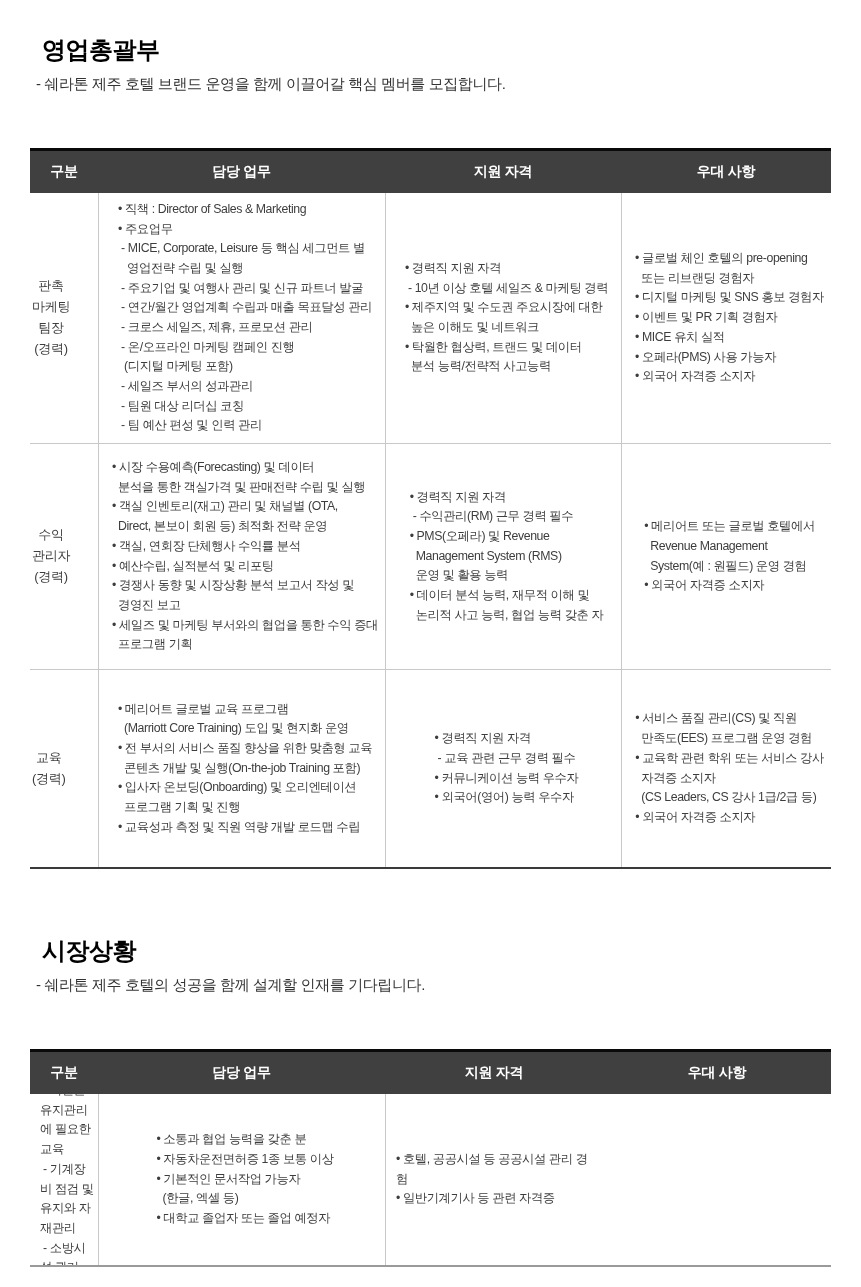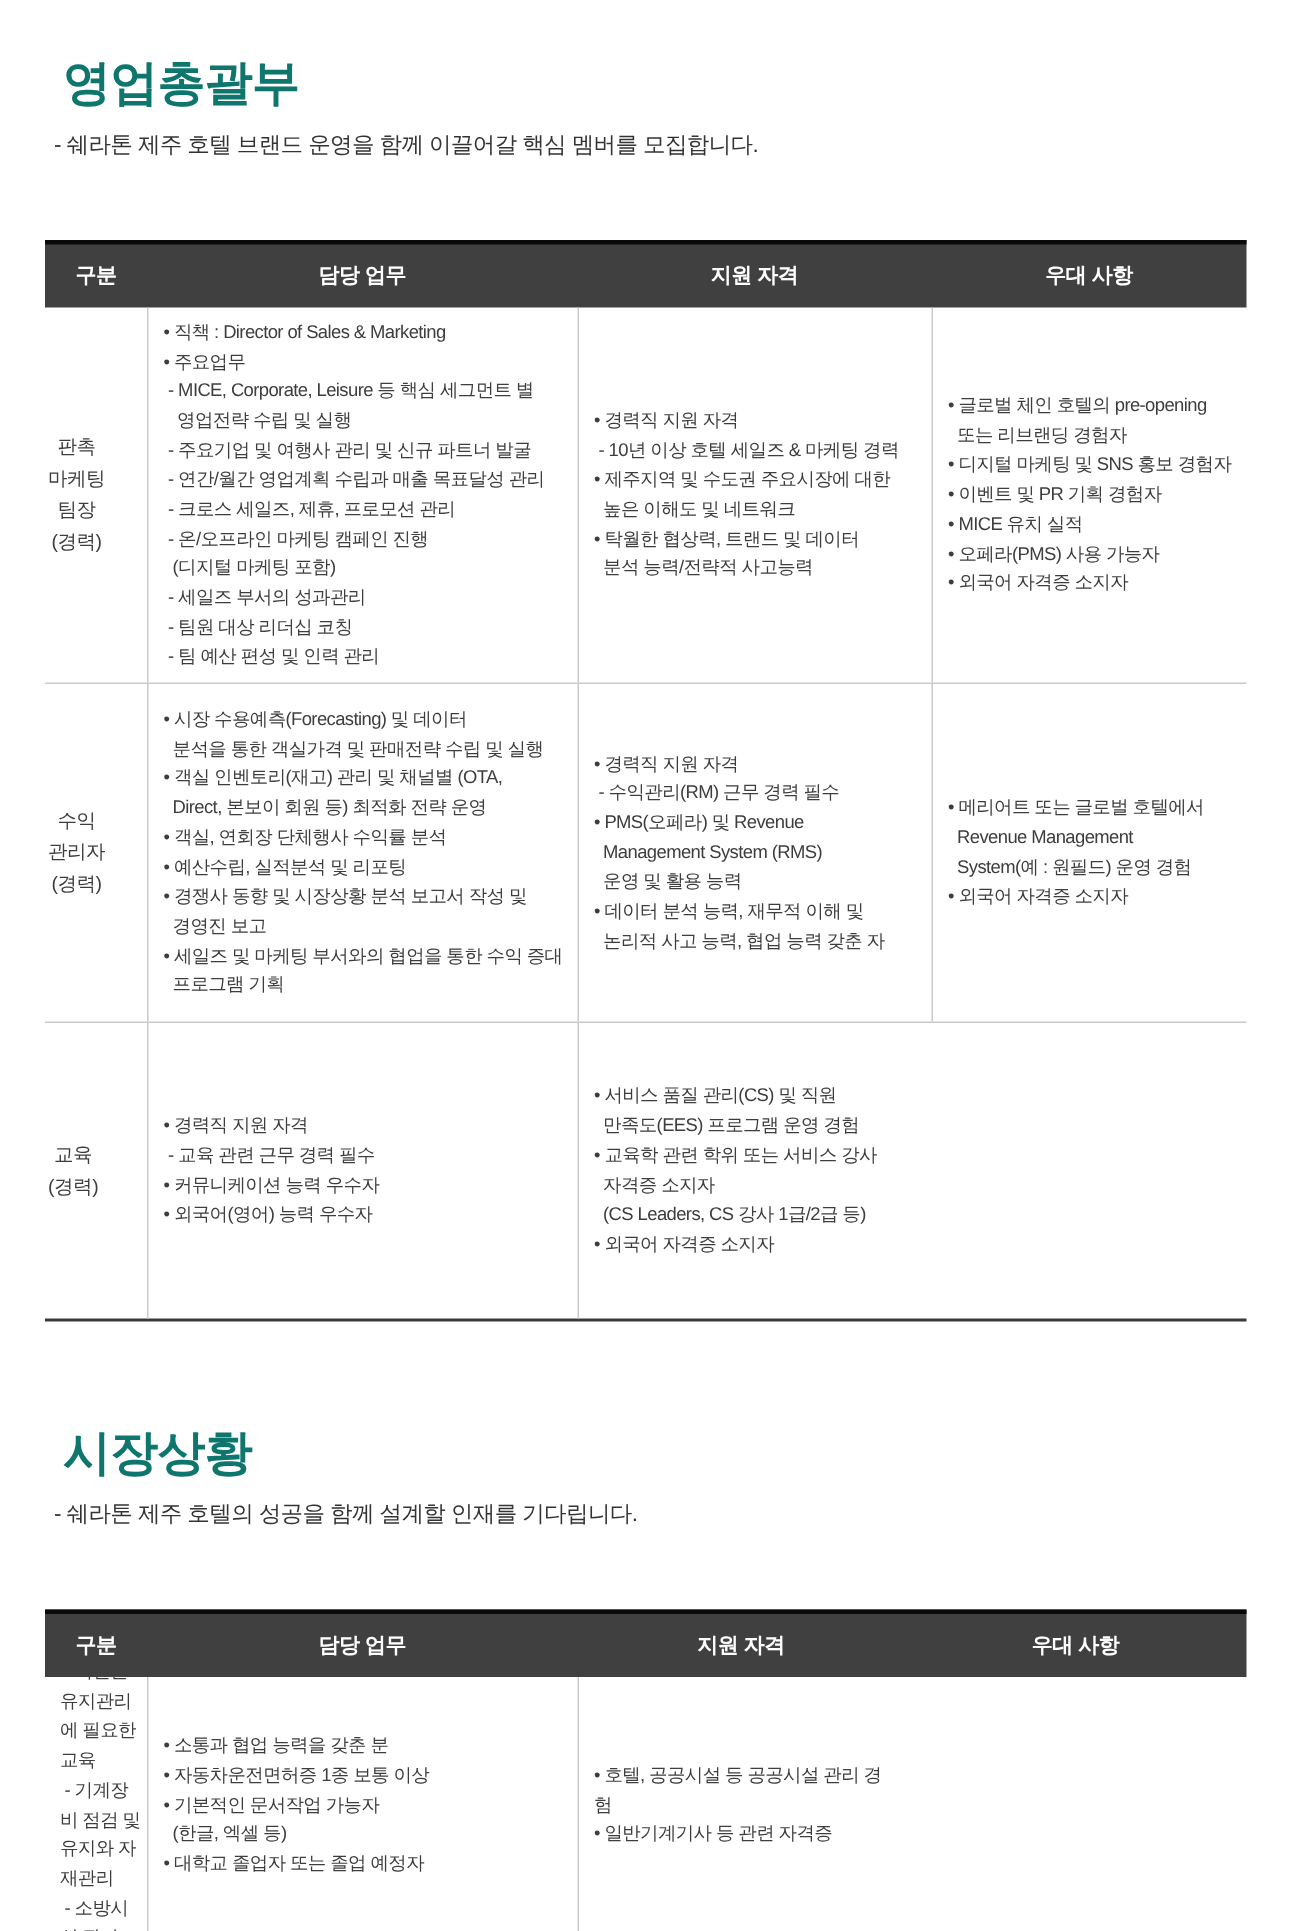--- a/index.html
+++ b/index.html
@@ -6,21 +6,21 @@
   html,body { background:#ffffff; }
   .page {
     position:relative;
     width:861px; min-height:1287px;
     margin:0 auto;
     background:#ffffff;
     font-family:"Liberation Sans","DejaVu Sans",sans-serif;
     padding:34px 30px 40px 30px;
   }
   .section-title {
-    font-size:32px; font-weight:700; color:#0f766e;
+    font-size:24px; font-weight:700; color:#000000;
     letter-spacing:-0.5px;
     margin:0 0 9px 12px;
   }
   .section-subtitle {
     font-size:15px; color:#333333;
     letter-spacing:-0.4px;
     margin:0 0 0 6px;
   }
   .jobtable { margin-top:54px; width:801px; border-bottom:2px solid #3a3a3a; }
   .jobtable.t2 { border-bottom:2px solid #9a9a9a; }
@@ -36,21 +36,21 @@
     color:#ffffff; font-size:14px; font-weight:700;
     letter-spacing:-0.3px;
   }
   .trow { display:grid; }
   .trow + .trow { border-top:1px solid #c9c9c9; }
   .cell {
     display:flex; align-items:center;
     padding:8px 4px 8px 10px;
     overflow:hidden;
   }
-  .cell + .cell { border-left:1px solid #c9c9c9; }
+  .cell + .cell { border-left:1px solid #c9c9c9;justify-content:center; }
   .cell-text {
     white-space:pre-wrap;
     font-size:12.3px; line-height:1.6; color:#3d3d3d;
     letter-spacing:-0.4px;
   }
   .cell.cat { justify-content:flex-start; padding:8px 2px; }
   .cell.cat .cell-text { text-align:center; font-size:13px; letter-spacing:-0.3px; }
   .rh-a { height:250px; }
   .rh-b { height:226px; }
   .rh-c { height:198px; }
@@ -149,20 +149,29 @@
 • 외국어 자격증 소지자</div>
           </div>
       </div>
 
       <div class="trow rh-c">
         <div class="cell cat">
             <div class="cell-text">교육
 (경력)</div>
           </div>
         <div class="cell">
+            <div class="cell-text">• 메리어트 글로벌 교육 프로그램
+  (Marriott Core Training) 도입 및 현지화 운영
+• 전 부서의 서비스 품질 향상을 위한 맞춤형 교육
+  콘텐츠 개발 및 실행(On-the-job Training 포함)
+• 입사자 온보딩(Onboarding) 및 오리엔테이션
+  프로그램 기획 및 진행
+• 교육성과 측정 및 직원 역량 개발 로드맵 수립</div>
+          </div>
+        <div class="cell">
             <div class="cell-text">• 경력직 지원 자격
  - 교육 관련 근무 경력 필수
 • 커뮤니케이션 능력 우수자
 • 외국어(영어) 능력 우수자</div>
           </div>
         <div class="cell">
             <div class="cell-text">• 서비스 품질 관리(CS) 및 직원
   만족도(EES) 프로그램 운영 경험
 • 교육학 관련 학위 또는 서비스 강사
   자격증 소지자

